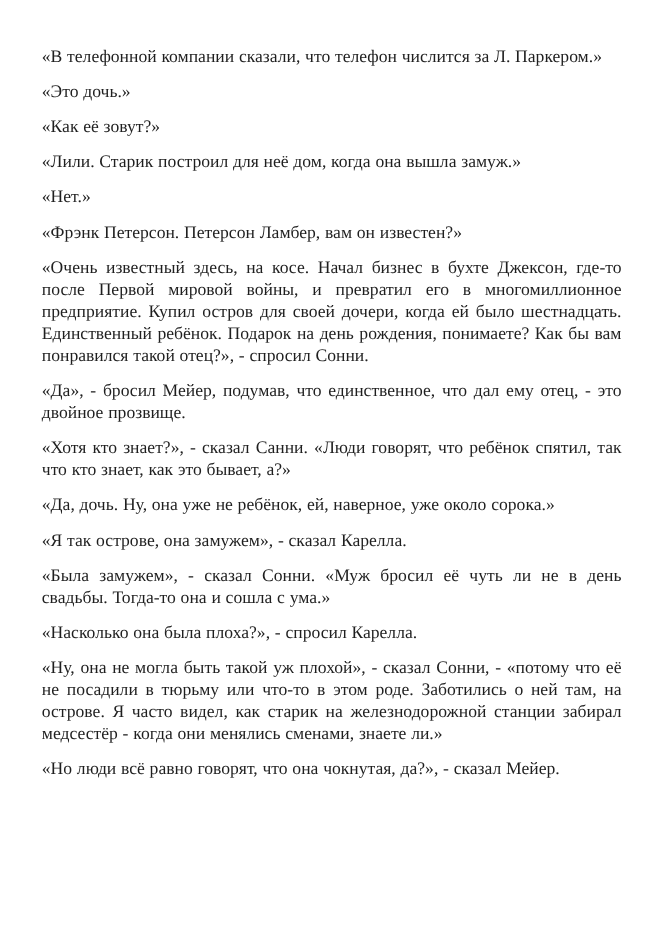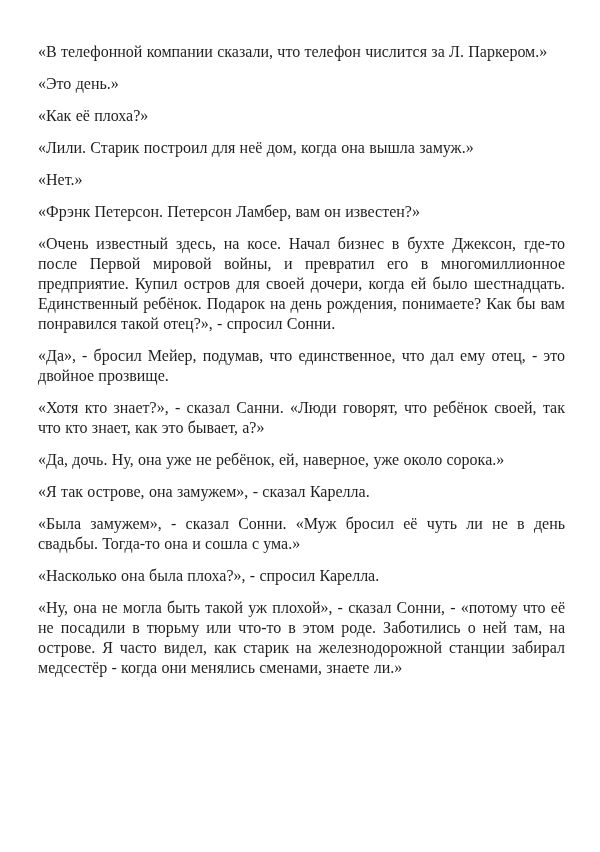--- a/index.html
+++ b/index.html
@@ -25,26 +25,27 @@
       text-align: justify;
       text-justify: inter-word;
       word-spacing: 0.02em;
     }
   </style>
 </head>
 <body>
 
 <div class="page">
   <p class="para">«В телефонной компании сказали, что телефон числится за Л. Паркером.»</p>
-  <p class="para">«Это день.»</p>
-  <p class="para">«Как её плоха?»</p>
+  <p class="para">«Это дочь.»</p>
+  <p class="para">«Как её зовут?»</p>
   <p class="para">«Лили. Старик построил для неё дом, когда она вышла замуж.»</p>
   <p class="para">«Нет.»</p>
   <p class="para">«Фрэнк Петерсон. Петерсон Ламбер, вам он известен?»</p>
   <p class="para">«Очень известный здесь, на косе. Начал бизнес в бухте Джексон, где-то после Первой мировой войны, и превратил его в многомиллионное предприятие. Купил остров для своей дочери, когда ей было шестнадцать. Единственный ребёнок. Подарок на день рождения, понимаете? Как бы вам понравился такой отец?», - спросил Сонни.</p>
   <p class="para">«Да», - бросил Мейер, подумав, что единственное, что дал ему отец, - это двойное прозвище.</p>
-  <p class="para">«Хотя кто знает?», - сказал Санни. «Люди говорят, что ребёнок своей, так что кто знает, как это бывает, а?»</p>
+  <p class="para">«Хотя кто знает?», - сказал Санни. «Люди говорят, что ребёнок спятил, так что кто знает, как это бывает, а?»</p>
   <p class="para">«Да, дочь. Ну, она уже не ребёнок, ей, наверное, уже около сорока.»</p>
   <p class="para">«Я так острове, она замужем», - сказал Карелла.</p>
   <p class="para">«Была замужем», - сказал Сонни. «Муж бросил её чуть ли не в день свадьбы. Тогда-то она и сошла с ума.»</p>
   <p class="para">«Насколько она была плоха?», - спросил Карелла.</p>
   <p class="para">«Ну, она не могла быть такой уж плохой», - сказал Сонни, - «потому что её не посадили в тюрьму или что-то в этом роде. Заботились о ней там, на острове. Я часто видел, как старик на железнодорожной станции забирал медсестёр - когда они менялись сменами, знаете ли.»</p>
+  <p class="para">«Но люди всё равно говорят, что она чокнутая, да?», - сказал Мейер.</p>
 </div>
 
 </body></html>

